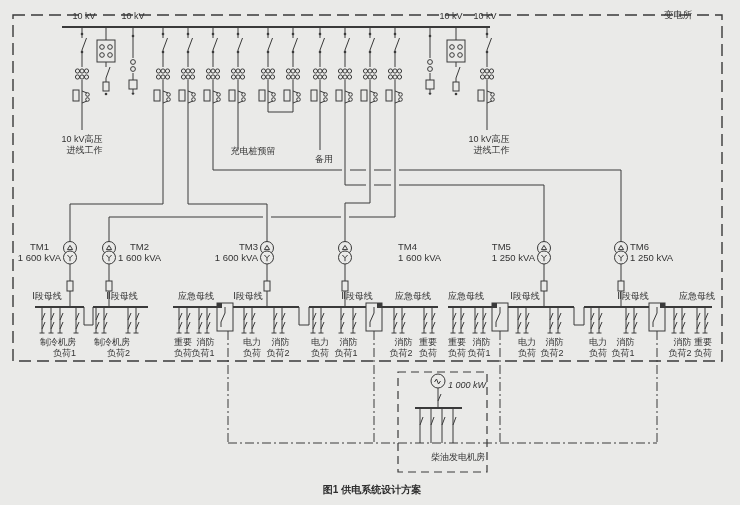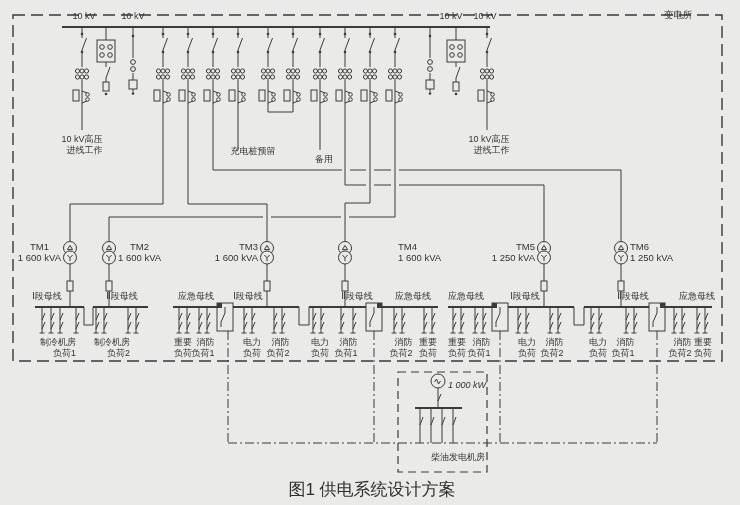--- a/index.html
+++ b/index.html
@@ -14,21 +14,21 @@
   svg .bus{stroke-width:2;}
   svg .blk{fill:#3a3a3a;stroke:none;}
   svg .dash{stroke-dasharray:12 6;stroke-width:1.4;}
   svg .dash2{stroke-dasharray:8 5;stroke-width:1.2;}
   svg .dd{stroke-dasharray:9 3 2 3;}
   #labels{position:absolute;inset:0;}
   .lbl{position:absolute;font-size:9px;line-height:10px;white-space:nowrap;color:#333;}
   .c{transform:translateX(-50%);text-align:right;}
   .two .ln{display:block;line-height:11px;}
   .tm{font-size:9.5px;line-height:11.5px;}
-  .cap{font-weight:normal;font-size:17px;color:#2e2e2e;}
+  .cap{font-weight:bold;font-size:10px;color:#2e2e2e;}
 </style>
 </head>
 <body>
 
 <div id="stage">
 
 <svg width="740" height="505" viewBox="0 0 740 505">
   <defs>
     <g id="fdr">
       <line x1="0" y1="0" x2="0" y2="11"></line>
@@ -283,21 +283,21 @@
         <span class="ln">1 600 kVA</span>
       </div>
       <div class="lbl two tm" style="top: 241px; right: 482px; text-align: right;">
         <span class="ln">TM3</span>
         <span class="ln">1 600 kVA</span>
       </div>
       <div class="lbl two tm" style="top: 241px; left: 354px; margin-left: 44px;">
         <span class="ln">TM4</span>
         <span class="ln">1 600 kVA</span>
       </div>
-      <div class="lbl two tm" style="top: 241px; right: 205px; text-align: right;">
+      <div class="lbl two tm" style="top: 241px; right: 205px; text-align: left;">
         <span class="ln">TM5</span>
         <span class="ln">1 250 kVA</span>
       </div>
       <div class="lbl two tm" style="top: 241px; left: 630px;">
         <span class="ln">TM6</span>
         <span class="ln">1 250 kVA</span>
       </div>
       <div class="lbl c" style="left: 47px; top: 291px;"><span>Ⅰ段母线</span></div>
       <div class="lbl c" style="left: 122px; top: 291px;"><span>Ⅱ段母线</span></div>
       <div class="lbl c" style="left: 196px; top: 291px;"><span>应急母线</span></div>

